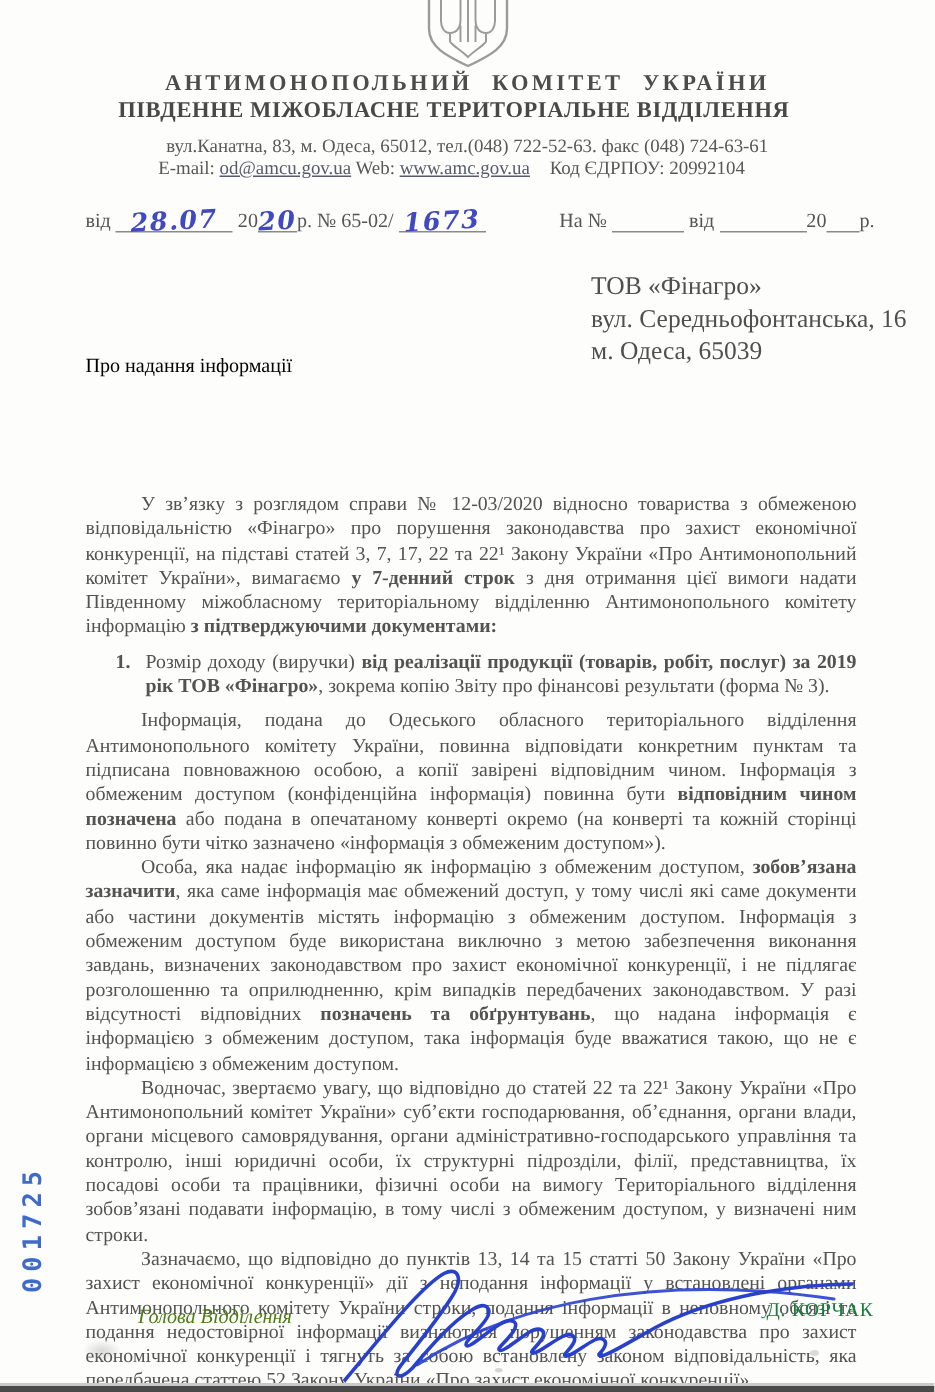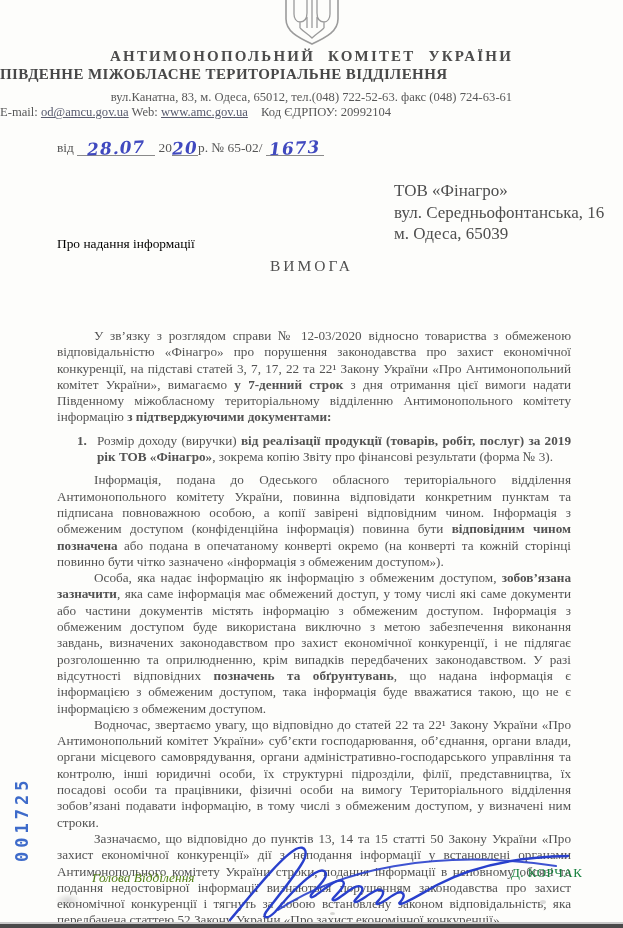--- a/index.html
+++ b/index.html
@@ -7,25 +7,25 @@
     width:623px;height:928px;position:relative;overflow:hidden;
     background:#fdfdfb;
     font-family:"Liberation Serif","DejaVu Serif",serif;
     color:#515151;
   }
   .page{position:absolute;inset:0;padding-left:10px;}
   
   .emblem-wrap{position:absolute;top:-7px;left:0;width:623px;text-align:center;}
   .org1{position:absolute;top:48px;left:0;width:623px;text-align:center;
         font-weight:bold;font-size:15px;letter-spacing:2.2px;word-spacing:7px;color:#4c4c4c;}
-  .org2{position:absolute;top:66px;left:0;width:605px;text-align:left;
+  .org2{position:absolute;top:66px;left:0;width:605px;text-align:center;
         font-weight:bold;font-size:15px;letter-spacing:.4px;color:#484848;}
   .addr{position:absolute;top:90px;left:0;width:623px;text-align:center;
         font-size:12.6px;color:#585858;}
-  .contact{position:absolute;top:105px;left:0;width:602px;text-align:left;
+  .contact{position:absolute;top:105px;left:0;width:602px;text-align:center;
         font-size:12.6px;color:#585858;}
   .contact .lnk{text-decoration:underline;color:#575a6e;}
   .contact .edr{margin-left:10px;}
   
   .refrow{position:absolute;top:139px;left:57px;right:40px;display:flex;
         justify-content:space-between;font-size:13.4px;color:#555;}
   .slot{display:inline-block;border-bottom:1px solid #8a8a8a;text-align:center;
         vertical-align:bottom;line-height:14px;}
   .hand{font-family:"DejaVu Serif",serif;font-style:italic;font-weight:bold;
         color:#4049bf;font-size:17px;letter-spacing:1px;position:relative;top:2px;
@@ -90,30 +90,35 @@
   </div>
 
   <div class="refrow">
     <div>
       <span>від</span>
       <span class="slot" style="width:78px;"><span class="hand">28.07</span></span>
       <span>20</span><span class="slot" style="width:26px;"><span class="hand">20</span></span><span>р.</span>
       <span>№ 65-02/</span>
       <span class="slot" style="width:58px;"><span class="hand">1673</span></span>
     </div>
+    <div>
+      <span>На №</span>
+      <span class="slot" style="width:48px;"></span>
+      <span>від</span>
+      <span class="slot" style="width:58px;"></span><span>20</span><span class="slot" style="width:22px;"></span><span>р.</span>
+    </div>
   </div>
 
   <div class="recipient">
     <div>ТОВ «Фінагро»</div>
     <div>вул. Середньофонтанська, 16</div>
     <div>м. Одеса, 65039</div>
   </div>
 
   <div class="subject">Про надання інформації</div>
-  <div class="doctitle">ВИМОГА</div>
 
   <div class="bodytext">
       <p class="body-p"><span>У зв’язку з розглядом справи № 12-03/2020 відносно товариства з обмеженою відповідальністю «Фінагро» про порушення законодавства про захист економічної конкуренції, на підставі статей 3, 7, 17, 22 та 22¹ Закону України «Про Антимонопольний комітет України», вимагаємо </span><span class="b">у 7-денний строк</span><span> з дня отримання цієї вимоги надати Південному міжобласному територіальному відділенню Антимонопольного комітету інформацію </span><span class="b">з підтверджуючими документами:</span></p>
       <div class="li">
         <span class="li-num">1.</span>
         <div class="li-text"><span>Розмір доходу (виручки) </span><span class="b">від реалізації продукції (товарів, робіт, послуг) за 2019 рік ТОВ «Фінагро»</span><span>, зокрема копію Звіту про фінансові результати (форма № 3).</span></div>
       </div>
       <p class="body-p"><span>Інформація, подана до Одеського обласного територіального відділення Антимонопольного комітету України, повинна відповідати конкретним пунктам та підписана повноважною особою, а копії завірені відповідним чином. Інформація з обмеженим доступом (конфіденційна інформація) повинна бути </span><span class="b">відповідним чином позначена</span><span> або подана в опечатаному конверті окремо (на конверті та кожній сторінці повинно бути чітко зазначено «інформація з обмеженим доступом»).</span></p>
       <p class="body-p"><span>Особа, яка надає інформацію як інформацію з обмеженим доступом, </span><span class="b">зобов’язана зазначити</span><span>, яка саме інформація має обмежений доступ, у тому числі які саме документи або частини документів містять інформацію з обмеженим доступом. Інформація з обмеженим доступом буде використана виключно з метою забезпечення виконання завдань, визначених законодавством про захист економічної конкуренції, і не підлягає розголошенню та оприлюдненню, крім випадків передбачених законодавством. У разі відсутності відповідних </span><span class="b">позначень та обґрунтувань</span><span>, що надана інформація є інформацією з обмеженим доступом, така інформація буде вважатися такою, що не є інформацією з обмеженим доступом.</span></p>
       <p class="body-p"><span>Водночас, звертаємо увагу, що відповідно до статей 22 та 22¹ Закону України «Про Антимонопольний комітет України» суб’єкти господарювання, об’єднання, органи влади, органи місцевого самоврядування, органи адміністративно-господарського управління та контролю, інші юридичні особи, їх структурні підрозділи, філії, представництва, їх посадові особи та працівники, фізичні особи на вимогу Територіального відділення зобов’язані подавати інформацію, в тому числі з обмеженим доступом, у визначені ним строки.</span></p>

